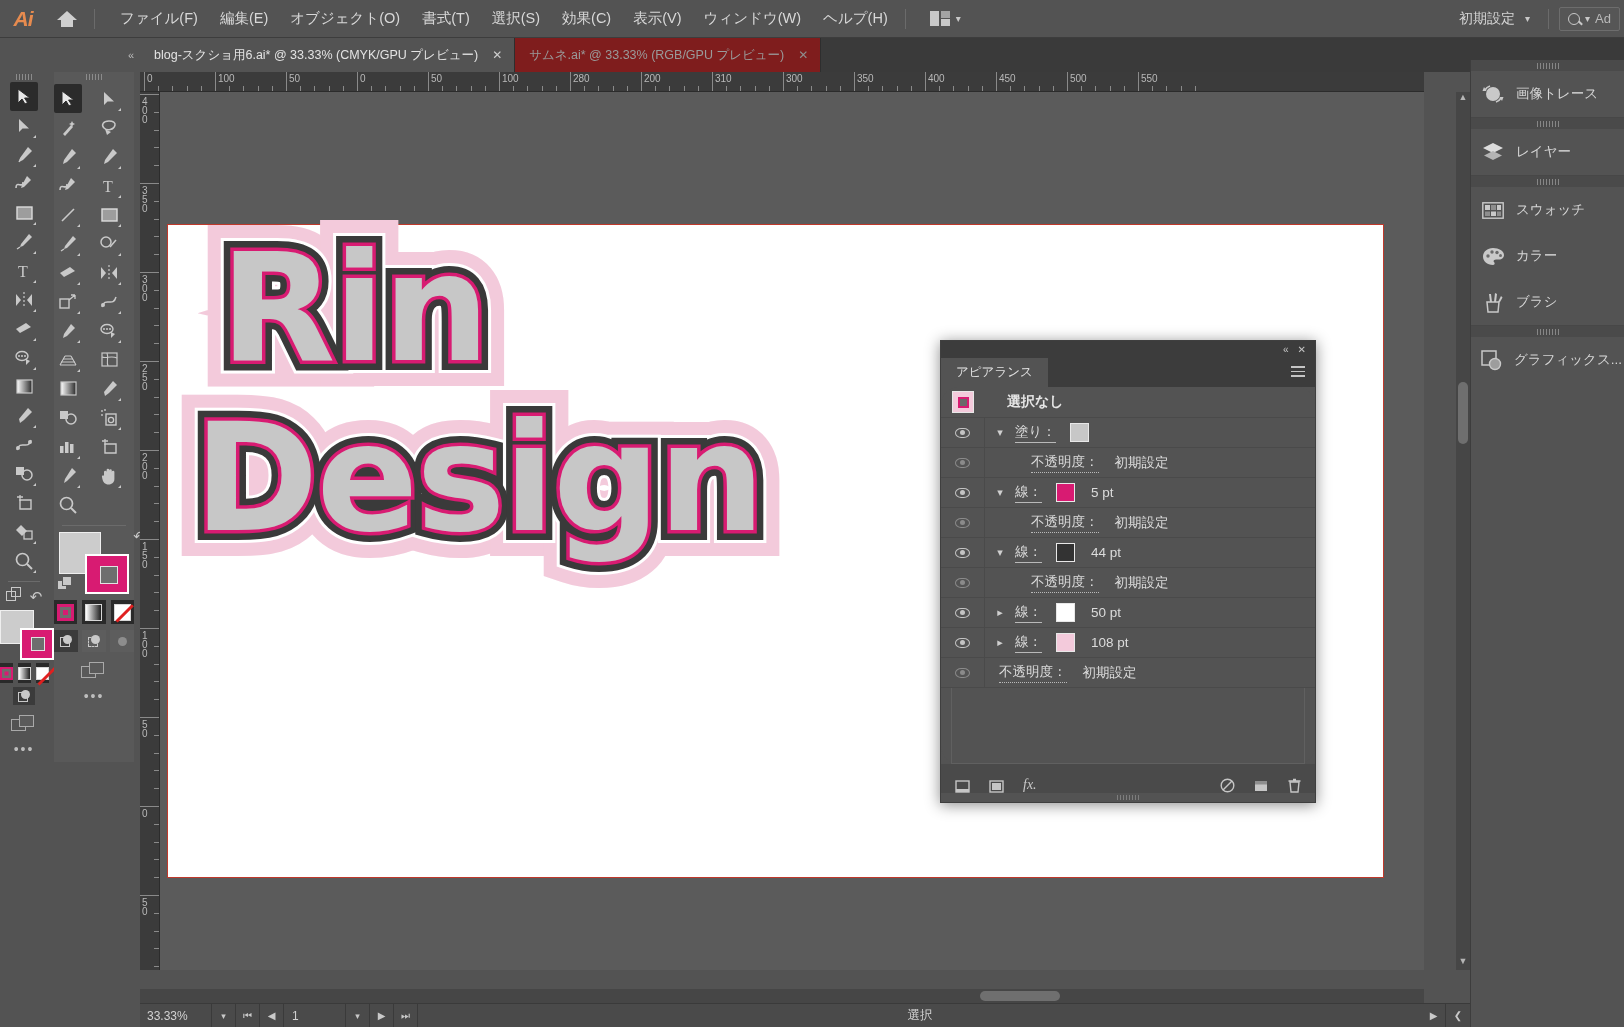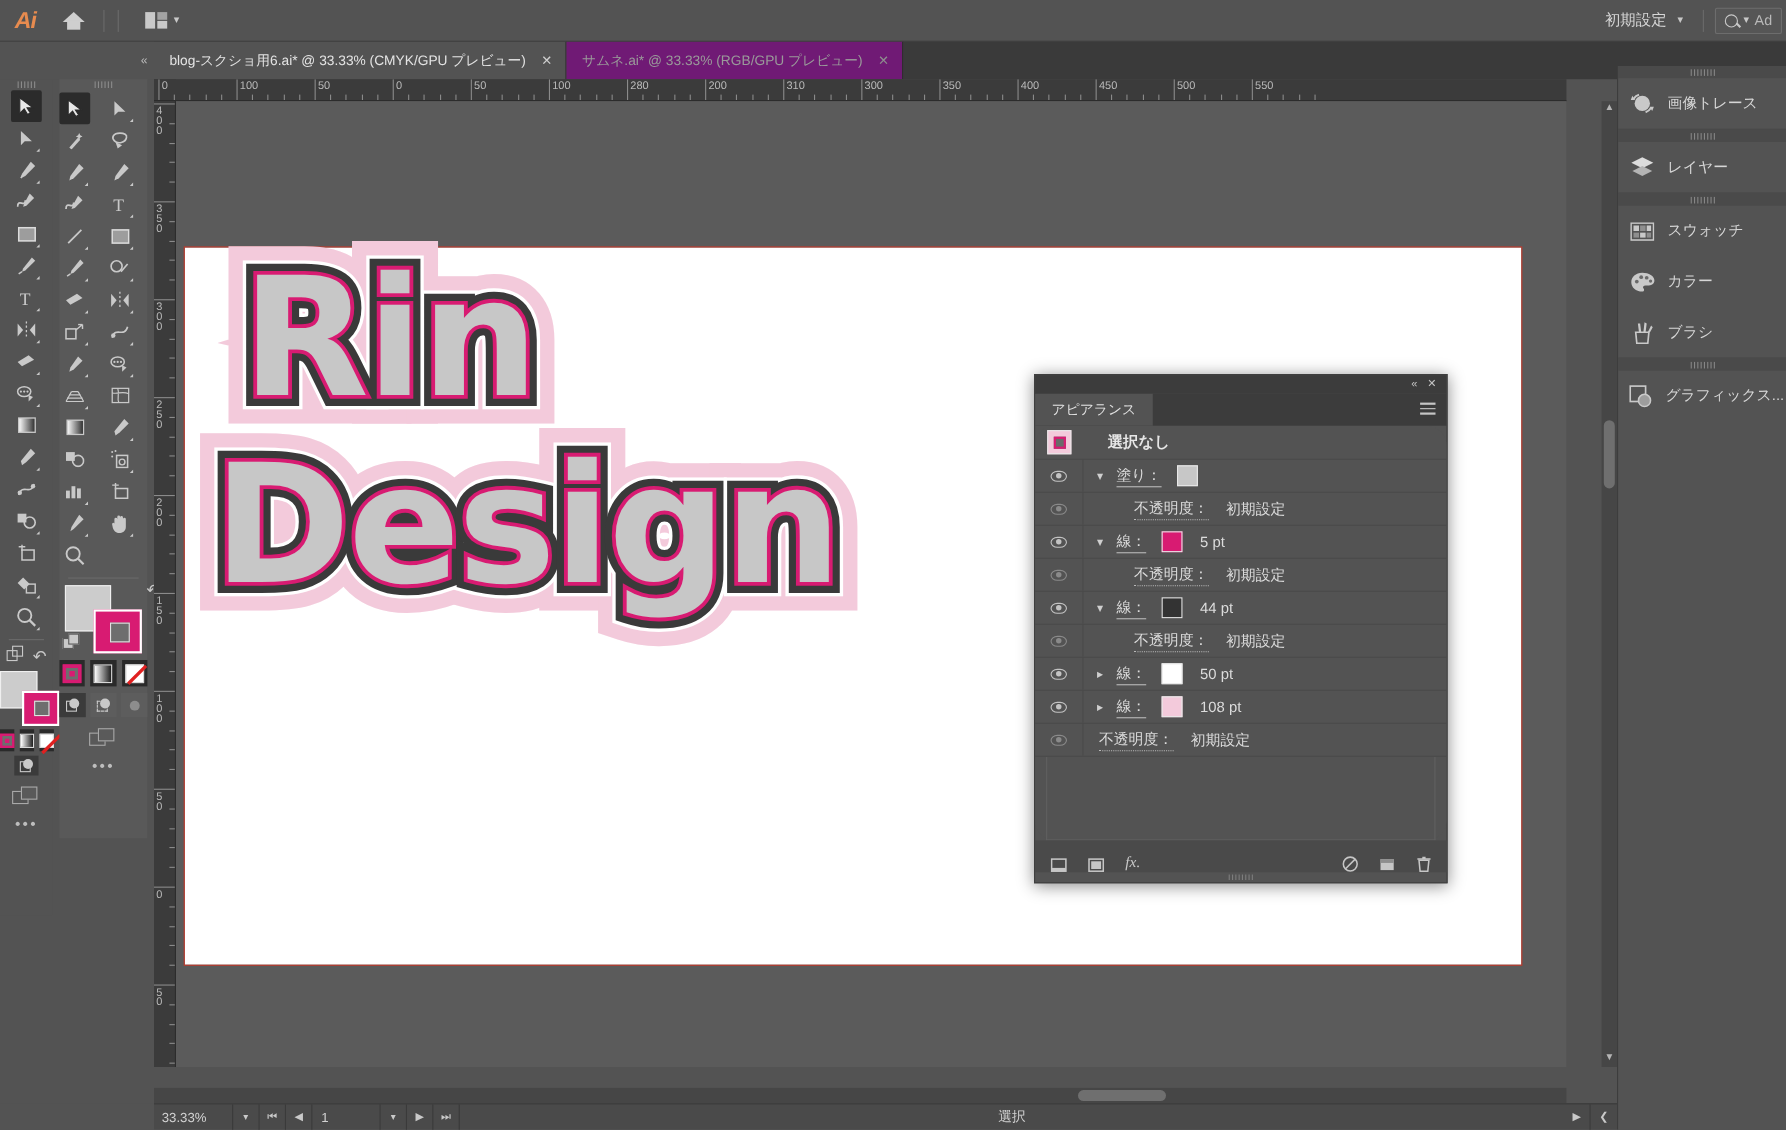--- a/index.html
+++ b/index.html
@@ -60,21 +60,21 @@
   .tabbar {
     position:absolute; left:140px; top:38px; width:1484px; height:34px;
     background:#3a3a3a; display:flex; align-items:flex-end;
   }
   .tab {
     height:34px; display:flex; align-items:center; gap:14px;
     padding:0 12px 0 14px; font-size:12.5px; white-space:nowrap;
     border-right:1px solid #2e2e2e;
   }
   .tab.active { background:#535353; color:#e3e3e3; }
-  .tab.inactive { background:#701a75; color:#9a9a9a; }
+  .tab.inactive { background:#7f1d1d; color:#9a9a9a; }
   .tab .x { font-size:12px; font-weight:bold; color:#cfcfcf; cursor:pointer;}
   .tab.inactive .x { color:#8e8e8e;}
 
   
   .toolhead {
     position:absolute; left:0; top:38px; width:140px; height:34px; background:#535353;
     display:flex; align-items:center; justify-content:flex-end; padding-right:8px;
   }
   .dblchev { color:#bdbdbd; font-size:11px; letter-spacing:-2px;}
 
@@ -259,20 +259,31 @@
 <body>
 
 <div class="app">
 
   <div class="menubar">
     <div class="ai-logo">Ai</div>
     <div class="home-btn">
         <div class="home-ico"></div>
       </div>
     <div class="mb-sep"></div>
+    <div class="menu-items">
+      <div class="menu-item">ファイル(F)</div>
+      <div class="menu-item">編集(E)</div>
+      <div class="menu-item">オブジェクト(O)</div>
+      <div class="menu-item">書式(T)</div>
+      <div class="menu-item">選択(S)</div>
+      <div class="menu-item">効果(C)</div>
+      <div class="menu-item">表示(V)</div>
+      <div class="menu-item">ウィンドウ(W)</div>
+      <div class="menu-item">ヘルプ(H)</div>
+    </div>
     <div class="mb-sep"></div>
     <div class="arrange-btn">
       <div class="arr-ico">
           <i class="l"></i>
           <i class="r1"></i>
           <i class="r2"></i>
         </div>
       <span class="chev">▾</span>
     </div>
     <div class="mb-right">

